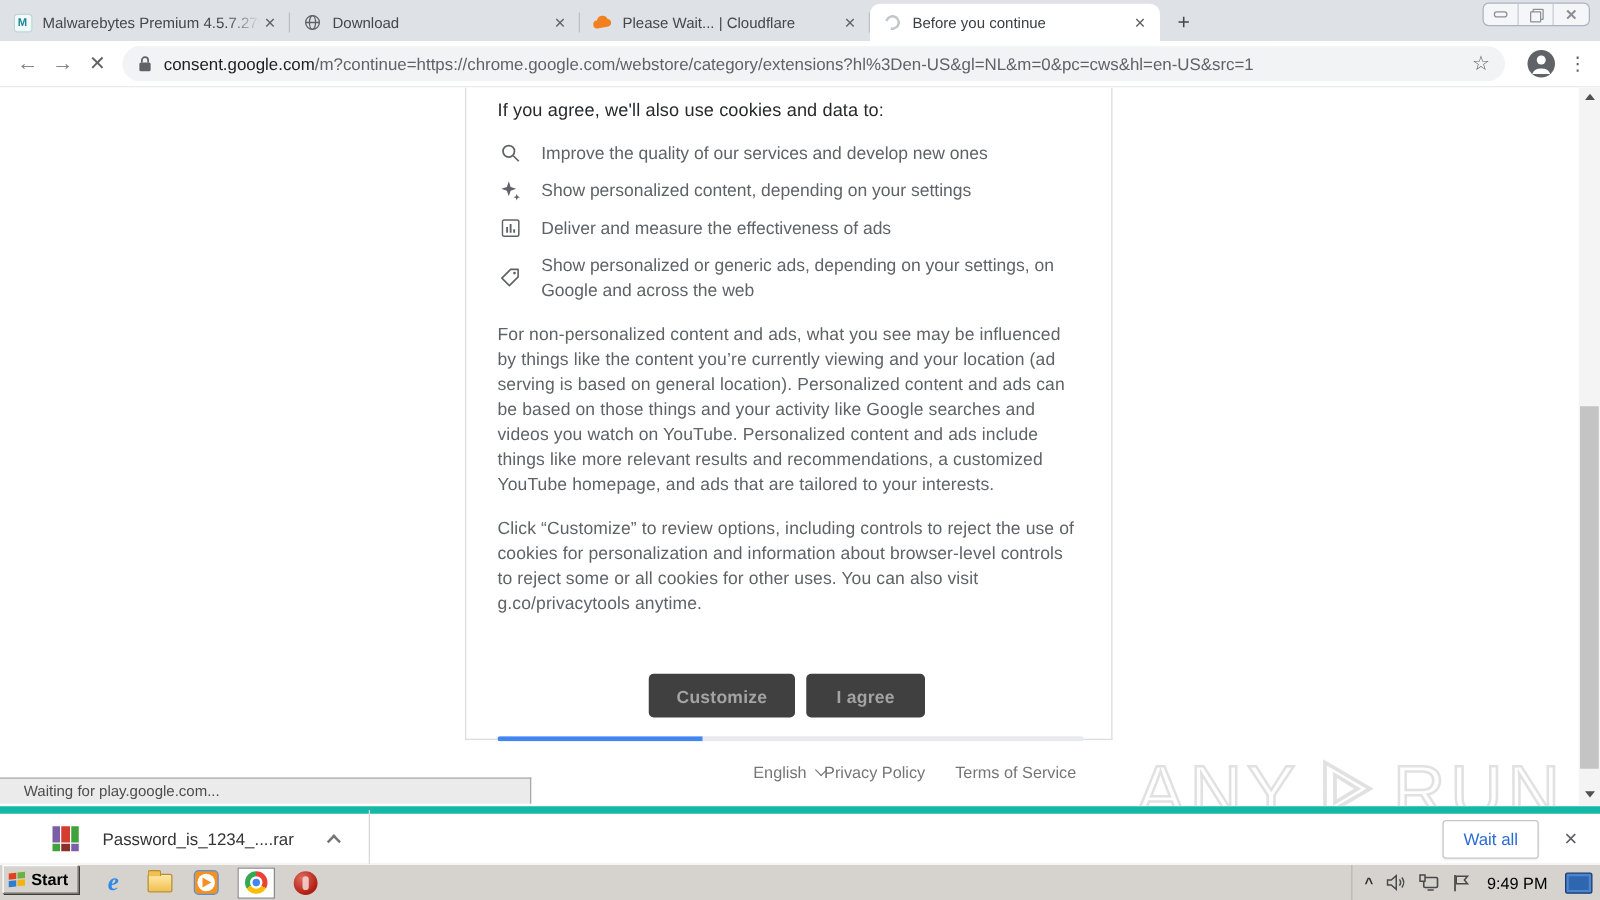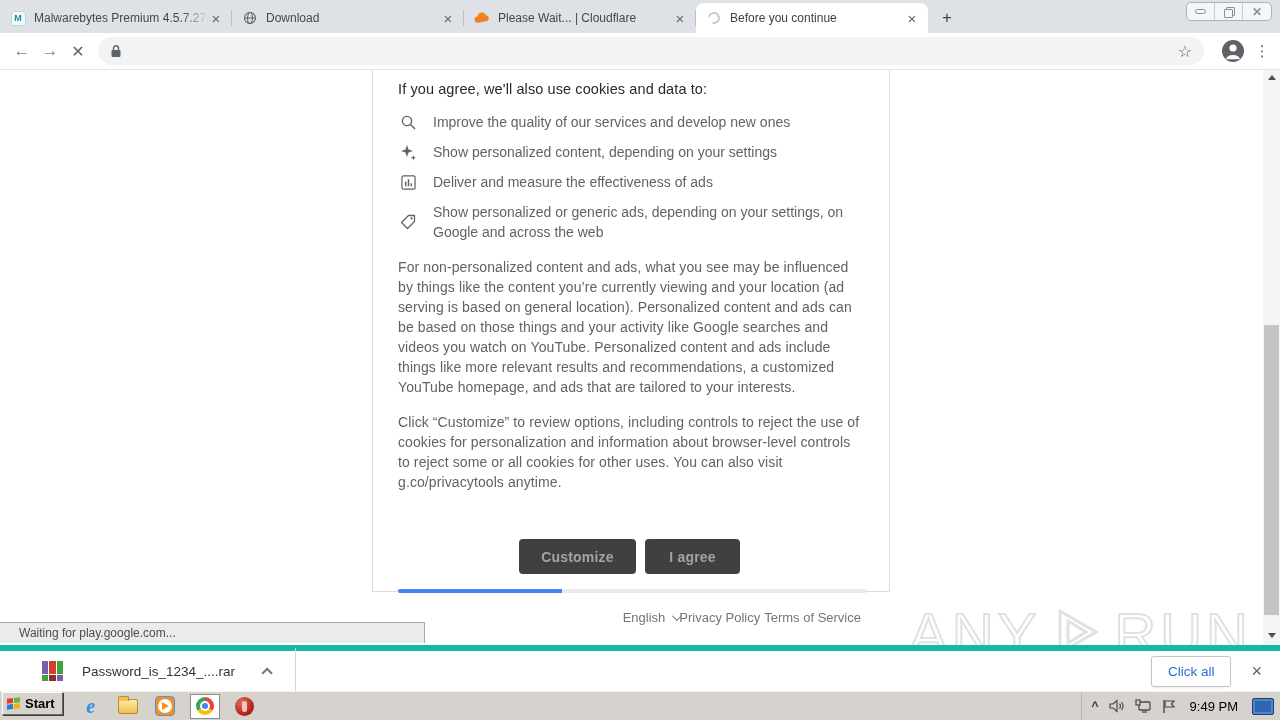--- a/index.html
+++ b/index.html
@@ -52,21 +52,21 @@
   .dlg-para { margin-top:15px; color:#5f6368; font-size:14px; line-height:20px; letter-spacing:.1px; }
   .btn-row { display:flex; justify-content:center; gap:9px; margin-top:47px; }
   .dlg-btn { height:35px; background:#404040; border-radius:4px; border:none; color:#a3a3a3; font-size:14px; font-weight:bold; font-family:"Liberation Sans",sans-serif; letter-spacing:.2px; }
   .btn-customize { width:117px; }
   .btn-agree { width:95px; }
   .progress-track { margin-top:15px; height:4px; width:469px; background:#e8eaed; border-radius:2px; overflow:hidden; }
   .progress-fill { height:4px; background:#4285f4; }
   .page-footer { position:absolute; left:372px; top:540px; width:518px; display:flex; justify-content:flex-end; align-items:center; padding:0 29px 0 32px; font-size:13px; color:#757575; }
   .lang-sel { display:flex; align-items:center; gap:7px; }
   .caret-down { width:7px; height:7px; border-right:1.5px solid #757575; border-bottom:1.5px solid #757575; transform:rotate(45deg) translateY(-2px); }
-  .footer-links { display:flex; gap:4px; }
+  .footer-links { display:flex; gap:24px; }
 
   .status-bubble { position:absolute; left:0; top:552px; width:425px; height:21px; background:#ebebeb; border:1px solid #a9a9a9; border-left:none; border-bottom:none; font-size:12px; color:#4d4d4d; display:flex; align-items:center; padding-left:19px; }
 
   
   .scrollbar { position:absolute; right:0; top:0; width:17px; height:575px; background:#f4f4f4; }
   .sb-arrow { position:absolute; left:0; width:17px; height:15px; display:flex; align-items:center; justify-content:center; }
   .sb-arrow.up { top:0; } .sb-arrow.down { bottom:2px; }
   .tri-up { width:0; height:0; border-left:4px solid transparent; border-right:4px solid transparent; border-bottom:5px solid #505050; }
   .tri-down { width:0; height:0; border-left:4px solid transparent; border-right:4px solid transparent; border-top:5px solid #505050; }
   .sb-thumb { position:absolute; left:1px; top:255px; width:15px; height:290px; background:#c4c4c4; }
@@ -178,20 +178,21 @@
     <div class="nav-btn">←</div>
     <div class="nav-btn">→</div>
     <div class="nav-btn stop">✕</div>
     <div class="omnibox">
       <span class="lock">
         <svg width="12" height="14" viewBox="0 0 12 14">
             <path d="M3.5 6V4.2a2.5 2.5 0 0 1 5 0V6" fill="none" stroke="#5f6368" stroke-width="1.4"></path>
             <rect x="1.5" y="6" width="9" height="7" rx="1.2" fill="#5f6368"></rect>
           </svg>
       </span>
+      <span class="url-text"><span class="url-domain">consent.google.com</span><span class="url-path">/m?continue=https://chrome.google.com/webstore/category/extensions?hl%3Den-US&amp;gl=NL&amp;m=0&amp;pc=cws&amp;hl=en-US&amp;src=1</span></span>
       <span class="omni-star">☆</span>
     </div>
     <div class="avatar">
       <svg width="26" height="26" viewBox="0 0 26 26">
           <circle cx="13" cy="13" r="11" fill="#5f6368"></circle>
           <circle cx="13" cy="10" r="3.6" fill="#fff"></circle>
           <path d="M5.8 21.2 a7.5 6 0 0 1 14.4 0 Z" fill="#fff"></path>
         </svg>
     </div>
     <div class="menu-dots">⋮</div>
@@ -299,21 +300,21 @@
           <i class="rar-g"></i>
         <i class="rar-g"></i>
           <i class="rar-d"></i>
           <i class="rar-p"></i>
       </span>
       <span class="dl-name">Password_is_1234_....rar</span>
       <span class="chev-up"></span>
     </div>
     <div class="dl-sep"></div>
     <div class="dl-right">
-      <button class="showall-btn">Click all</button>
+      <button class="showall-btn">Wait all</button>
       <span class="dl-close">×</span>
     </div>
   </div>
 
   <div class="taskbar">
     <div class="start-btn">
       <span class="winflag">
           <i></i>
           <i></i>
           <i></i>

